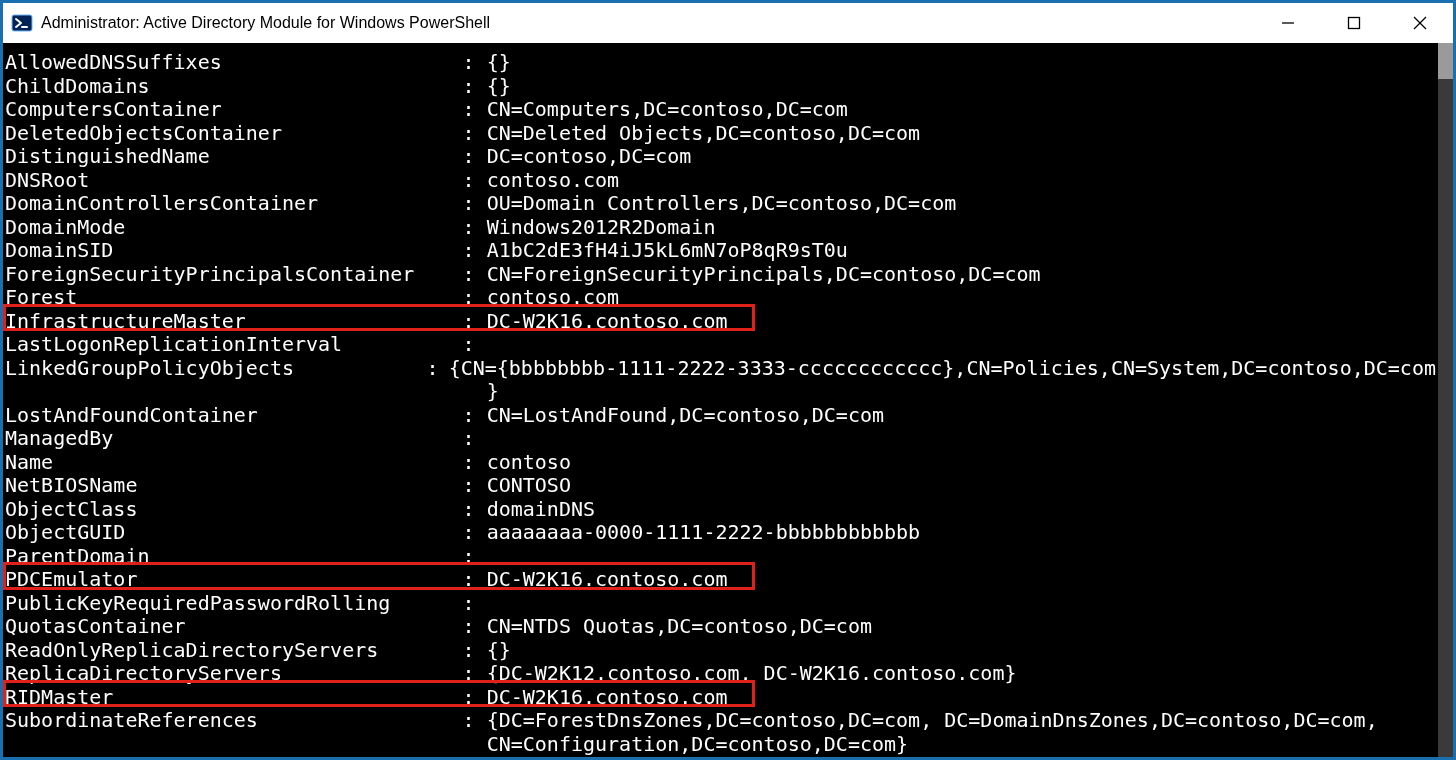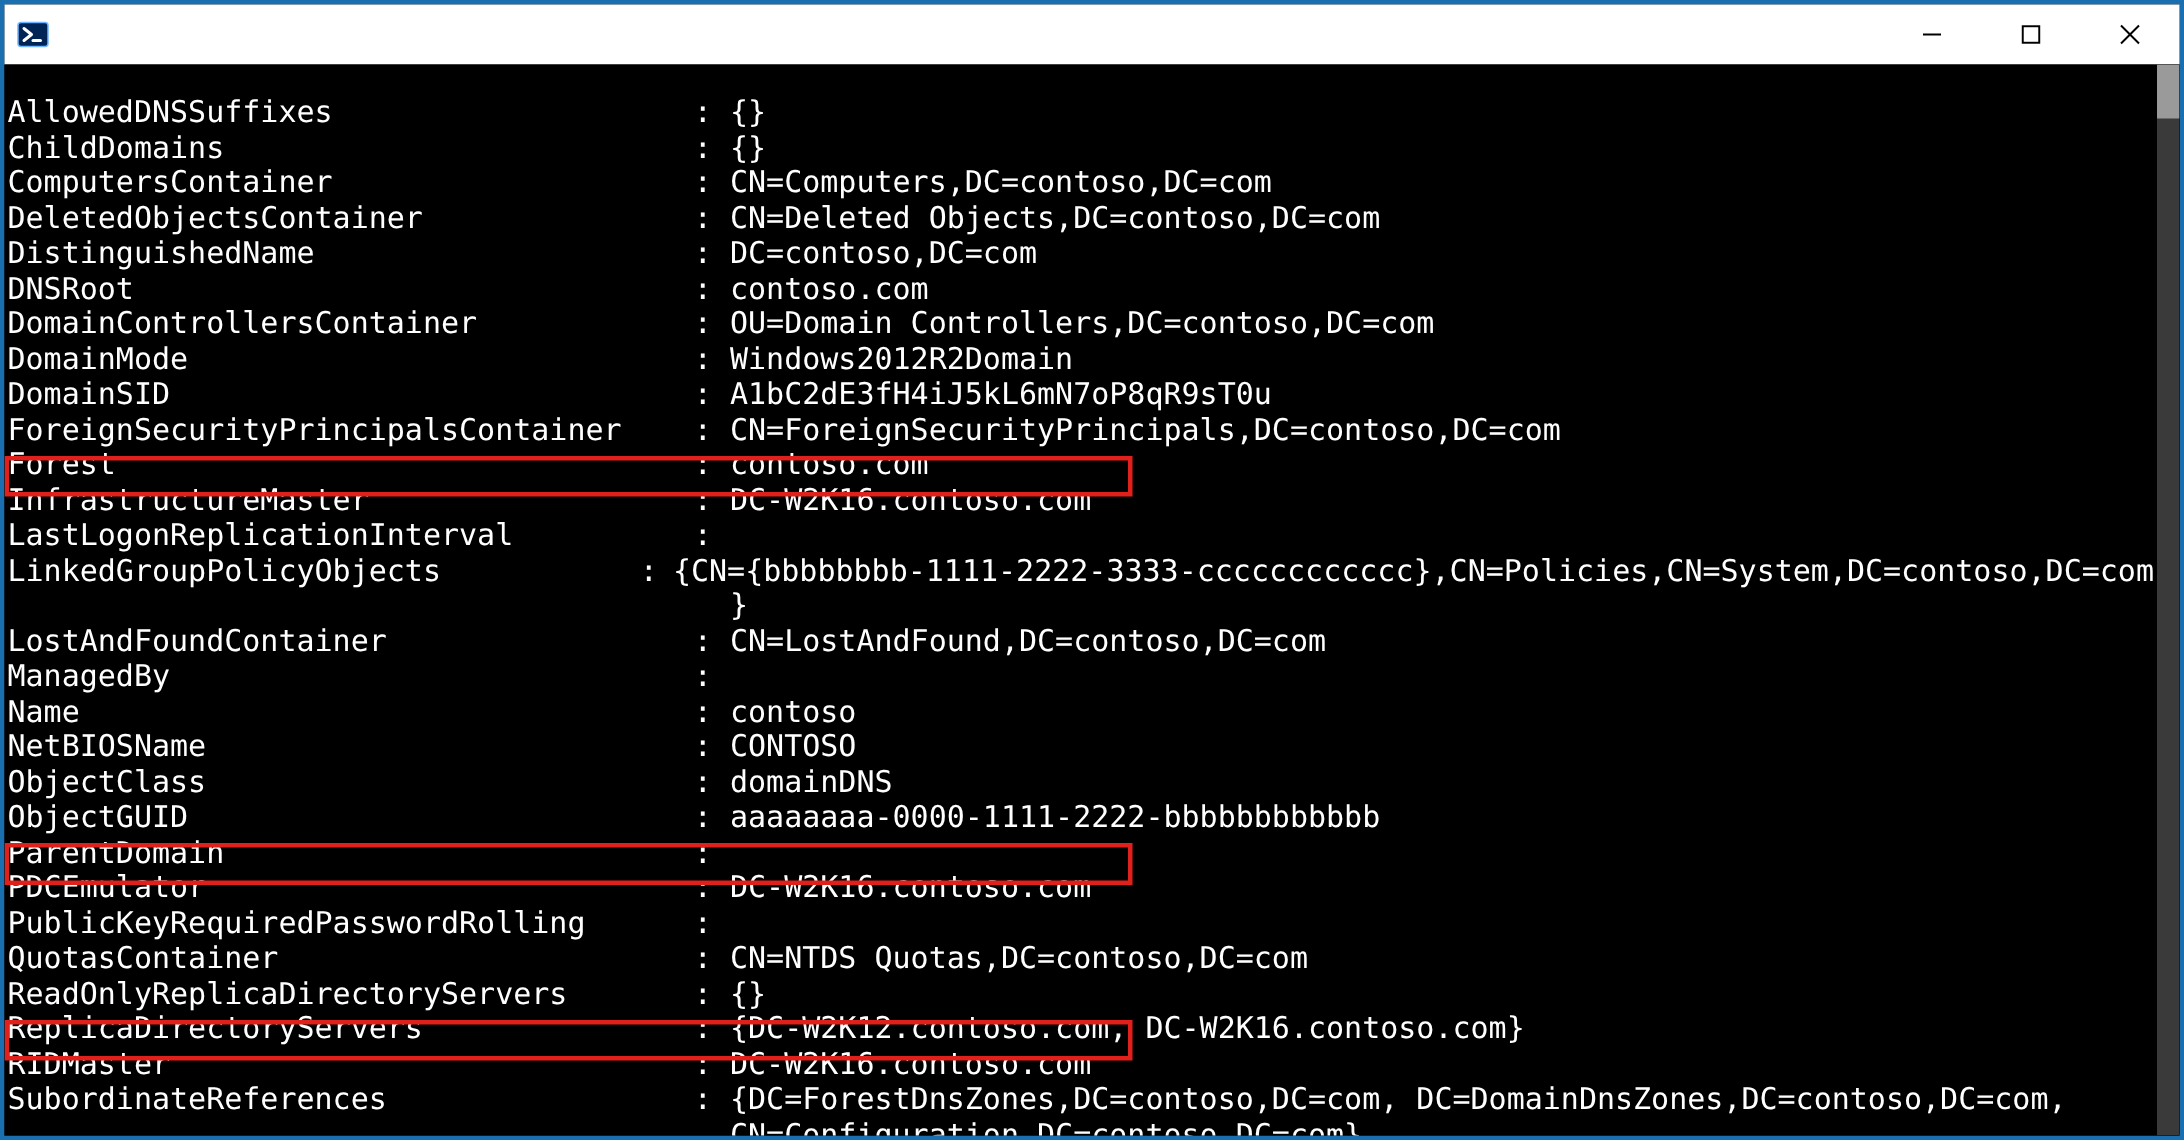--- a/index.html
+++ b/index.html
@@ -66,21 +66,21 @@
     overflow: hidden;
   }
   .console-inner {
     position: absolute;
     top: 0; left: 0; right: 15px; bottom: 0;
     color: #ffffff;
     font-family: Consolas, "Lucida Console", monospace;
     font-size: 20px;
     line-height: 23.5px;
     white-space: pre;
-    padding: 20px 2px;
+    padding: 8px 2px;
   }
   .scrollbar {
     position: absolute;
     top: 0;
     right: 0;
     width: 15px;
     height: 100%;
     background: #3a3a3a;
   }
   .scrollbar-thumb {
@@ -118,20 +118,21 @@
 <div class="window">
   <div class="titlebar">
     <div class="titlebar-left">
       <span class="ps-icon">
         <svg width="22" height="22" viewBox="0 0 22 22">
           <rect x="1" y="3" width="20" height="16" rx="2" fill="#012456" stroke="#6fb5ff" stroke-width="1"></rect>
           <path d="M5 7 L10 11 L5 15" stroke="#ffffff" stroke-width="2" fill="none" stroke-linecap="round" stroke-linejoin="round"></path>
           <line x1="11" y1="15" x2="16" y2="15" stroke="#ffffff" stroke-width="2" stroke-linecap="round"></line>
         </svg>
       </span>
+      <span class="title-text">Administrator: Active Directory Module for Windows PowerShell</span>
     </div>
     <div class="win-controls">
       <div class="win-btn">
         <svg width="14" height="14">
             <line x1="1" y1="7" x2="13" y2="7" stroke="#000" stroke-width="1.3"></line>
           </svg>
       </div>
       <div class="win-btn">
         <svg width="14" height="14">
             <rect x="1.5" y="1.5" width="11" height="11" fill="none" stroke="#000" stroke-width="1.3"></rect>

